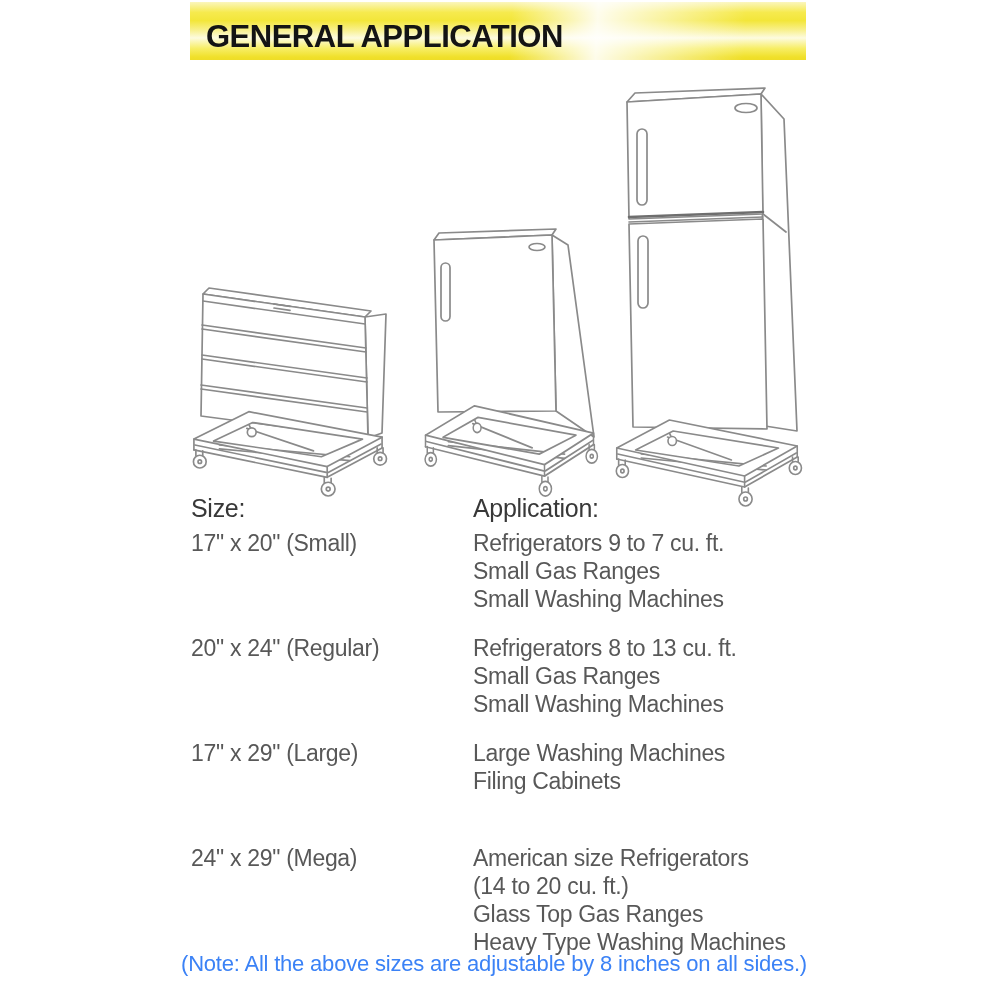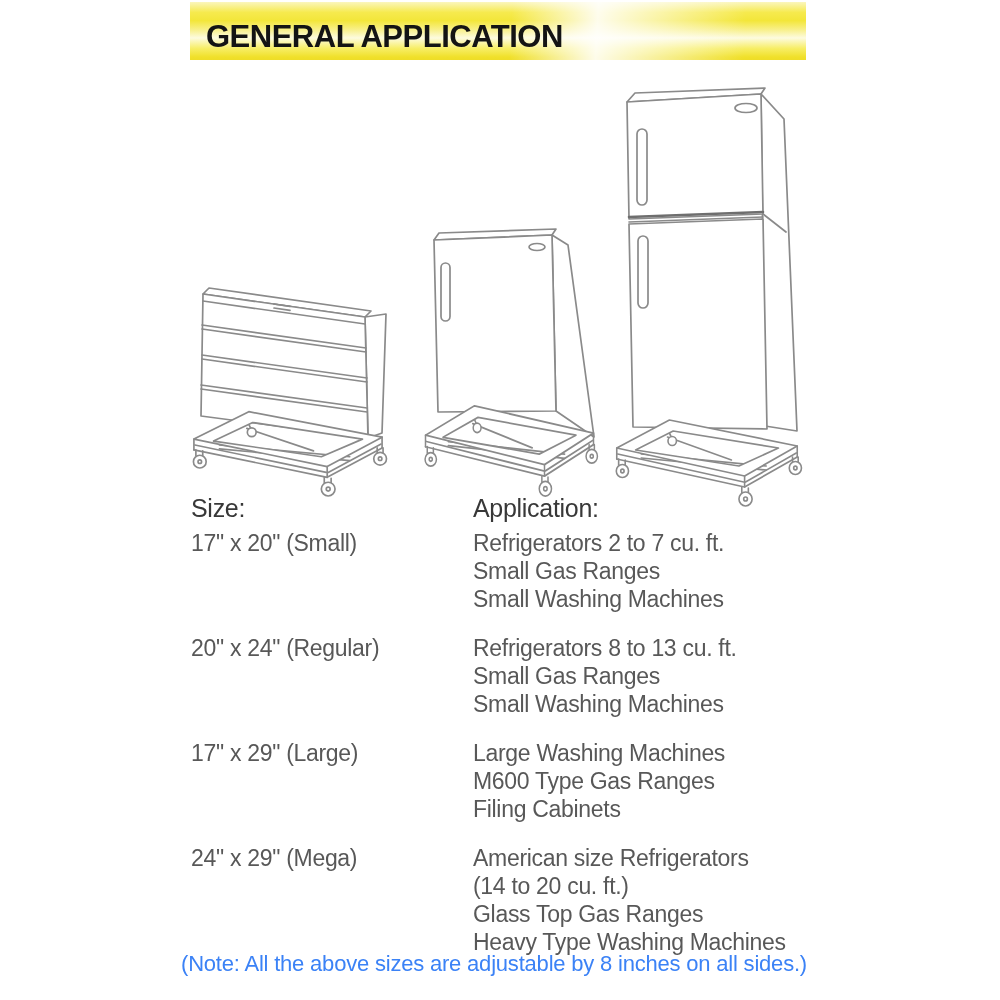--- a/index.html
+++ b/index.html
@@ -103,38 +103,37 @@
 
   <div id="table">
     <div class="thead">
       <span class="hsize">Size:</span>
       <span class="happ">Application:</span>
     </div>
     <div>
         <div class="trow">
           <div class="tsize">17" x 20" (Small)</div>
           <div class="tapps">
-            <div>Refrigerators 2 to 7 cu. ft.</div>
+            <div>Refrigerators 9 to 7 cu. ft.</div>
             <div>Small Gas Ranges</div>
             <div>Small Washing Machines</div>
           </div>
         </div>
         <div class="trow">
           <div class="tsize">20" x 24" (Regular)</div>
           <div class="tapps">
             <div>Refrigerators 8 to 13 cu. ft.</div>
             <div>Small Gas Ranges</div>
             <div>Small Washing Machines</div>
           </div>
         </div>
         <div class="trow">
           <div class="tsize">17" x 29" (Large)</div>
           <div class="tapps">
             <div>Large Washing Machines</div>
-            <div>M600 Type Gas Ranges</div>
             <div>Filing Cabinets</div>
           </div>
         </div>
         <div class="trow">
           <div class="tsize">24" x 29" (Mega)</div>
           <div class="tapps">
             <div>American size Refrigerators</div>
             <div>(14 to 20 cu. ft.)</div>
             <div>Glass Top Gas Ranges</div>
             <div>Heavy Type Washing Machines</div>

